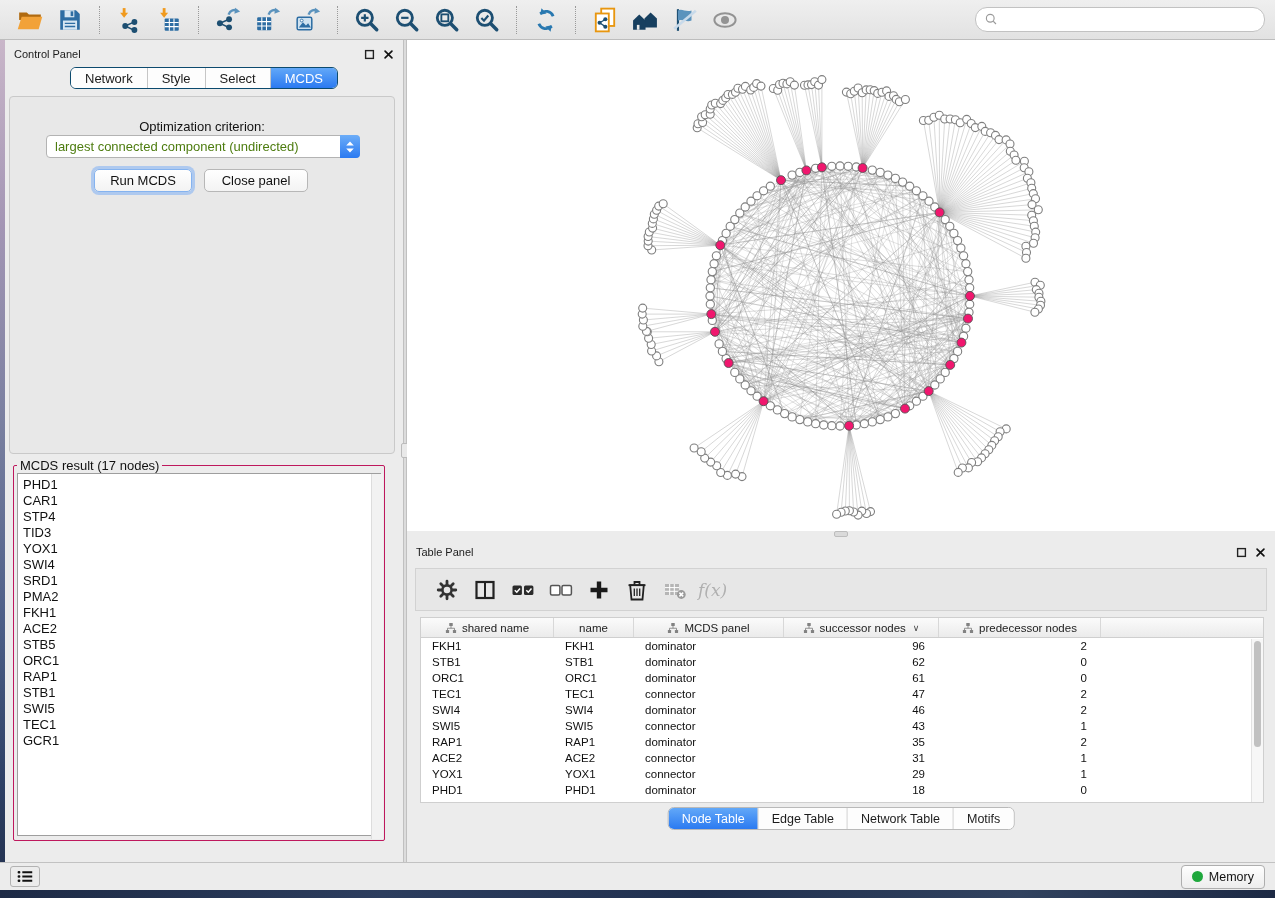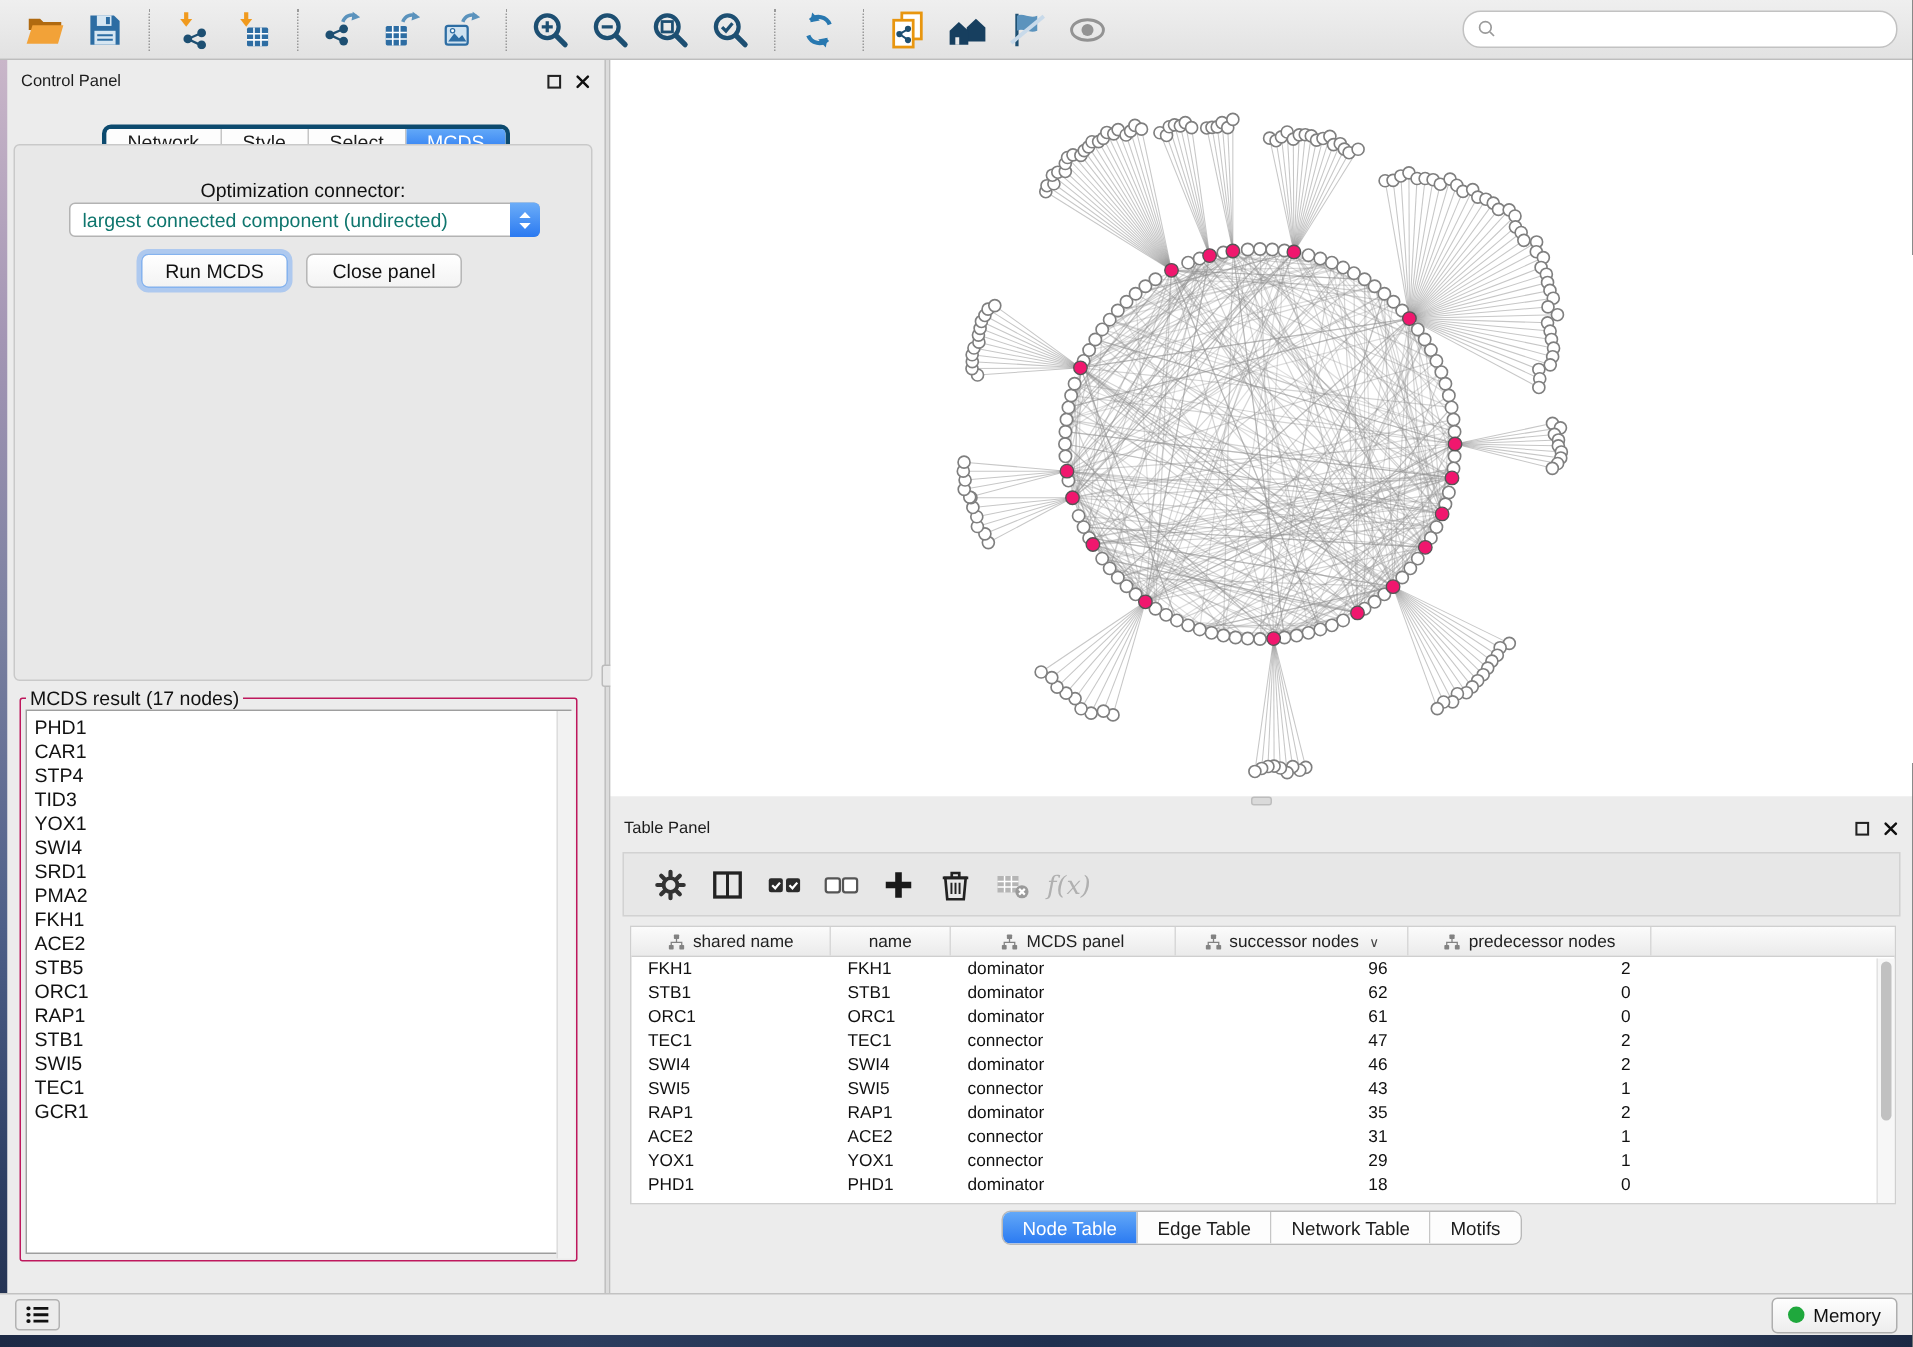--- a/index.html
+++ b/index.html
@@ -32,33 +32,33 @@
   
   .main { position:absolute; left:5px; top:40px; right:0; bottom:36px; display:flex; }
 
   
   .control-panel { position:relative; width:398px; background:#ececec; flex:0 0 auto; }
   .panel-title-row { height:28px; display:flex; align-items:center; padding:0 9px; }
   .panel-title { font-size:11px; color:#1c1c1c; }
   .win-ctl { margin-left:auto; display:flex; align-items:center; gap:8px; }
   .win-ctl svg { width:11px; height:11px; cursor:pointer; }
 
-  .ctl-tabs { position:absolute; left:50%; transform:translateX(-50%); top:43px; display:flex;
-    border:3px solid #0c4a6e; border-radius:6px; overflow:hidden; background:#fff; height:22px; }
+  .ctl-tabs { position:absolute; left:50%; transform:translateX(-50%); top:27px; display:flex;
+    border:1px solid #0c4a6e; border-radius:6px; overflow:hidden; background:#fff; height:22px; }
   .seg { font-size:13px; color:#1c1c1c; padding:0 14px; display:flex; align-items:center;
     border-right:1px solid #c6c6c6; cursor:pointer; background:#fdfdfd; }
   .seg:last-child { border-right:none; }
   .seg.sel { background:linear-gradient(#62a8f8,#2b7af1); color:#fff; }
 
   .tab-content { position:absolute; left:4px; top:56px; width:386px; height:358px;
     background:#e8e8e8; border:1px solid #c9c9c9; border-radius:4px; }
   .opt-label { text-align:center; margin-top:22px; font-size:13px; color:#111; }
   .dropdown { position:absolute; left:36px; top:38px; width:314px; height:23px; background:#fff;
     border:1px solid #b3b3b3; border-radius:4px; display:flex; align-items:center; cursor:pointer; }
-  .dropdown .dd-value { font-size:13px; color:#0f766e; padding-left:8px; flex:1; white-space:nowrap; overflow:hidden; }
+  .dropdown .dd-value { font-size:13px; color:#4d7c0f; padding-left:8px; flex:1; white-space:nowrap; overflow:hidden; }
   .dd-spin { width:20px; height:23px; margin:-1px -1px -1px 0; border-radius:0 4px 4px 0;
     background:linear-gradient(#6cadf8,#2b7af1); display:flex; align-items:center; justify-content:center; }
   .dd-spin svg { width:10px; height:14px; }
   .btn-row { position:absolute; top:72px; left:0; width:100%; }
   .pbtn { position:absolute; height:23px; background:linear-gradient(#ffffff,#f3f3f3); border:1px solid #b7b7b7;
     border-radius:5px; font-size:13px; color:#111; font-family:"Liberation Sans",sans-serif; cursor:pointer; }
   .pbtn.run { left:84px; width:98px; border-color:#85b3ef; box-shadow:0 0 0 3px rgba(116,169,245,.5); }
   .pbtn.closep { left:194px; width:104px; }
 
   .mcds-result { position:absolute; left:8px; top:418px; width:372px; height:383px;
@@ -396,21 +396,21 @@
           </svg>
         </span>
       </div>
       <div class="ctl-tabs">
           <div class="seg">Network</div>
           <div class="seg">Style</div>
           <div class="seg">Select</div>
           <div class="seg sel">MCDS</div>
         </div>
       <div class="tab-content">
-        <div class="opt-label">Optimization connector:</div>
+        <div class="opt-label">Optimization criterion:</div>
         <div class="dropdown">
           <span class="dd-value">largest connected component (undirected)</span>
           <span class="dd-spin">
             <svg viewBox="0 0 10 14">
                 <path d="M1.2 5.4L5 1.4l3.8 4zM1.2 8.6L5 12.6l3.8-4z" fill="#fff"></path>
               </svg>
           </span>
         </div>
         <div class="btn-row">
           <button class="pbtn run">Run MCDS</button>

